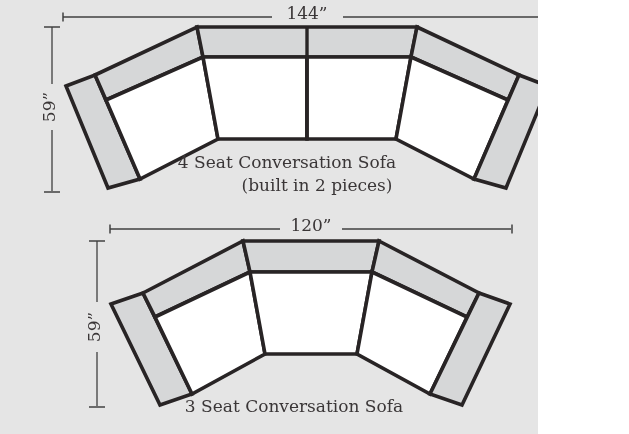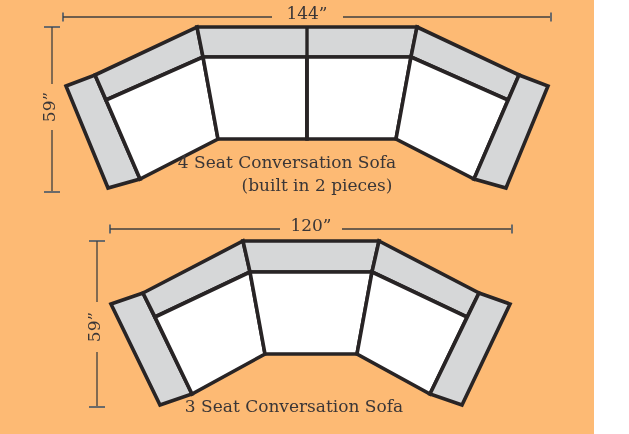--- a/index.html
+++ b/index.html
@@ -2,23 +2,23 @@
 <html><head>
 <meta charset="utf-8">
 <style>
   html, body {
     margin: 0;
     padding: 0;
     background: #ffffff;
   }
   .stage {
     position: relative;
-    width: 594px;
+    width: 538px;
     height: 434px;
-    background: #fdba74;
+    background: #e5e5e5;
     overflow: hidden;
   }
   svg {
     display: block;
   }
   .sofa-part {
     stroke: #282425;
     stroke-width: 3.6;
     stroke-linejoin: miter;
   }

